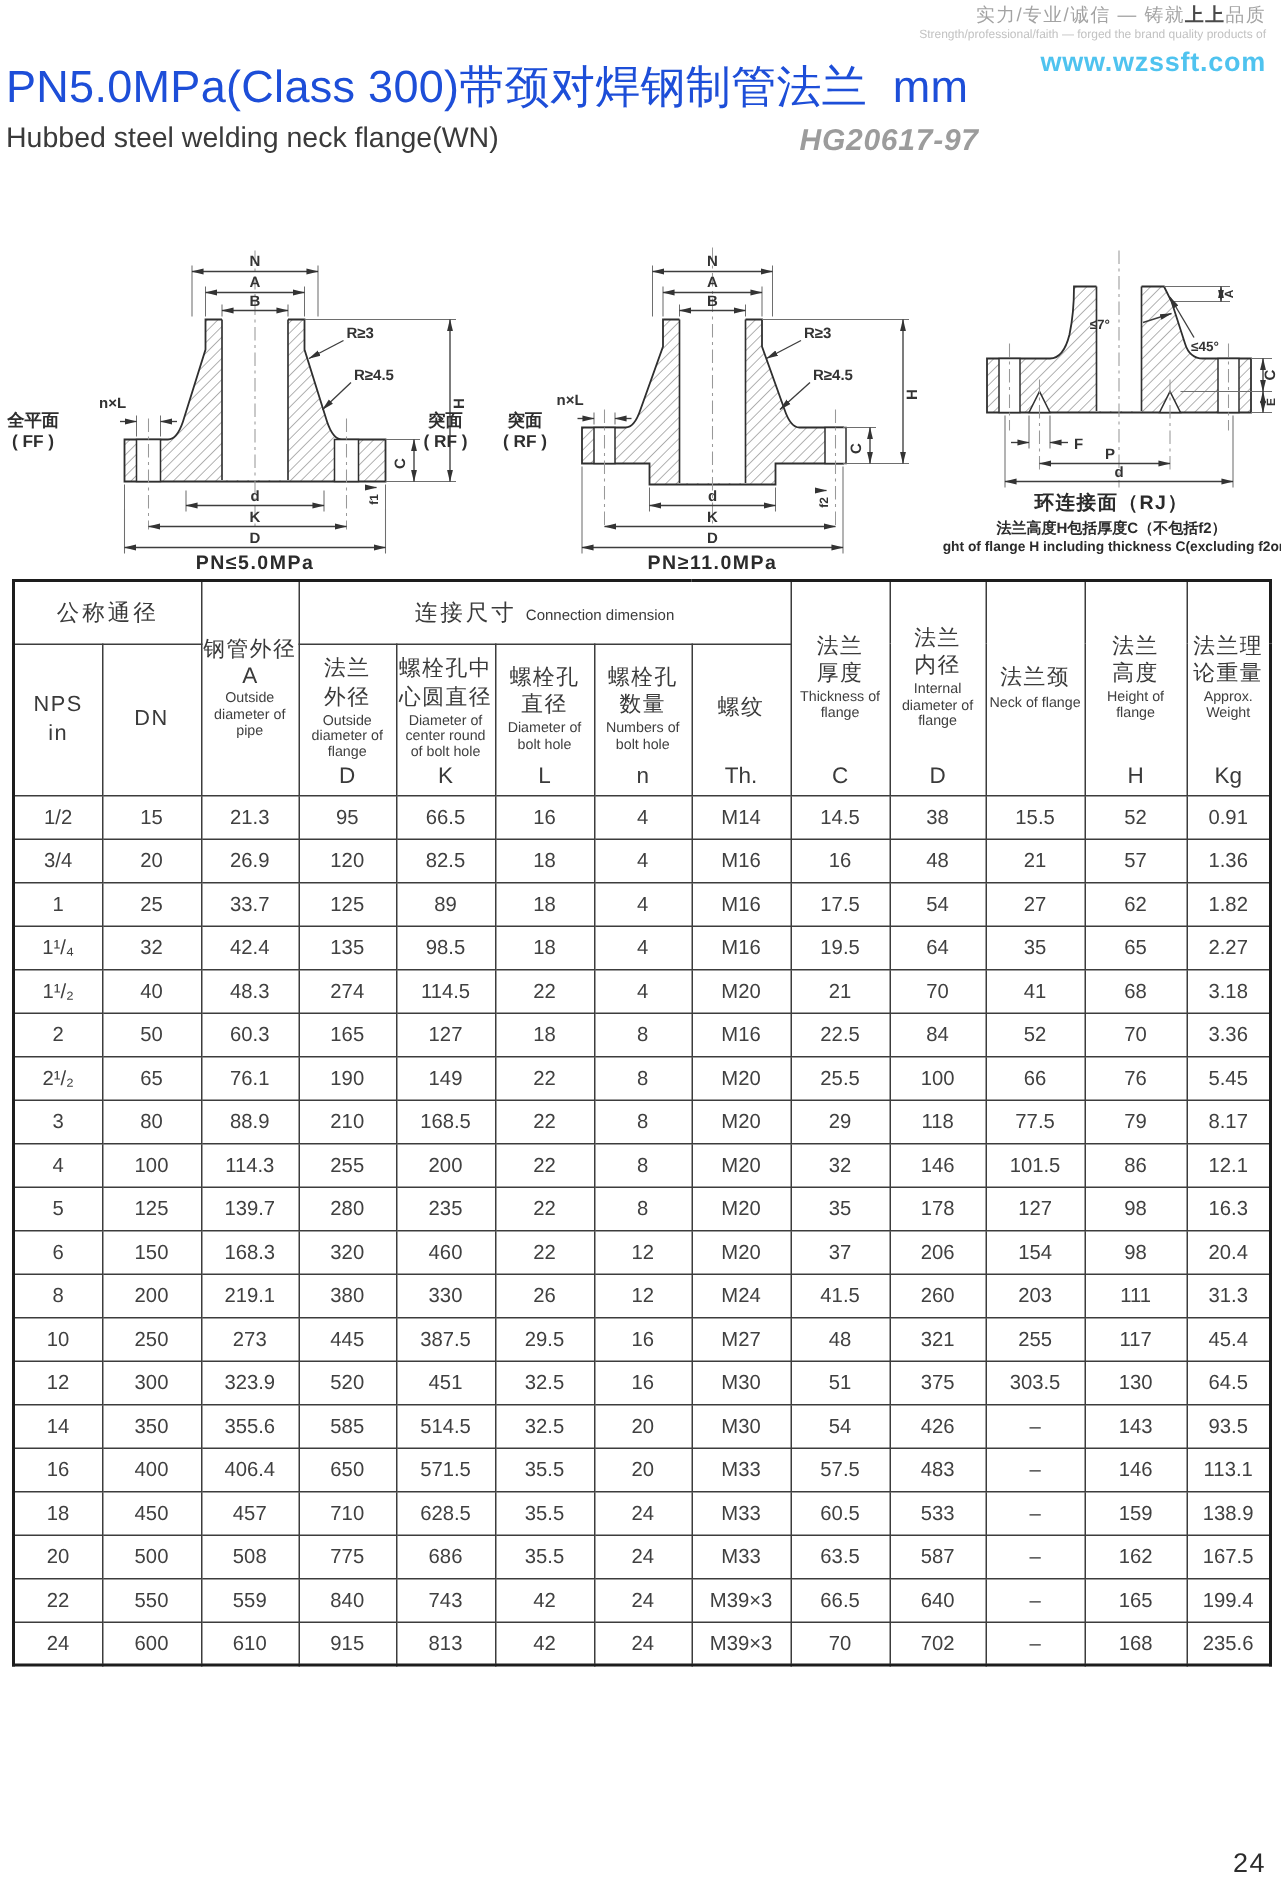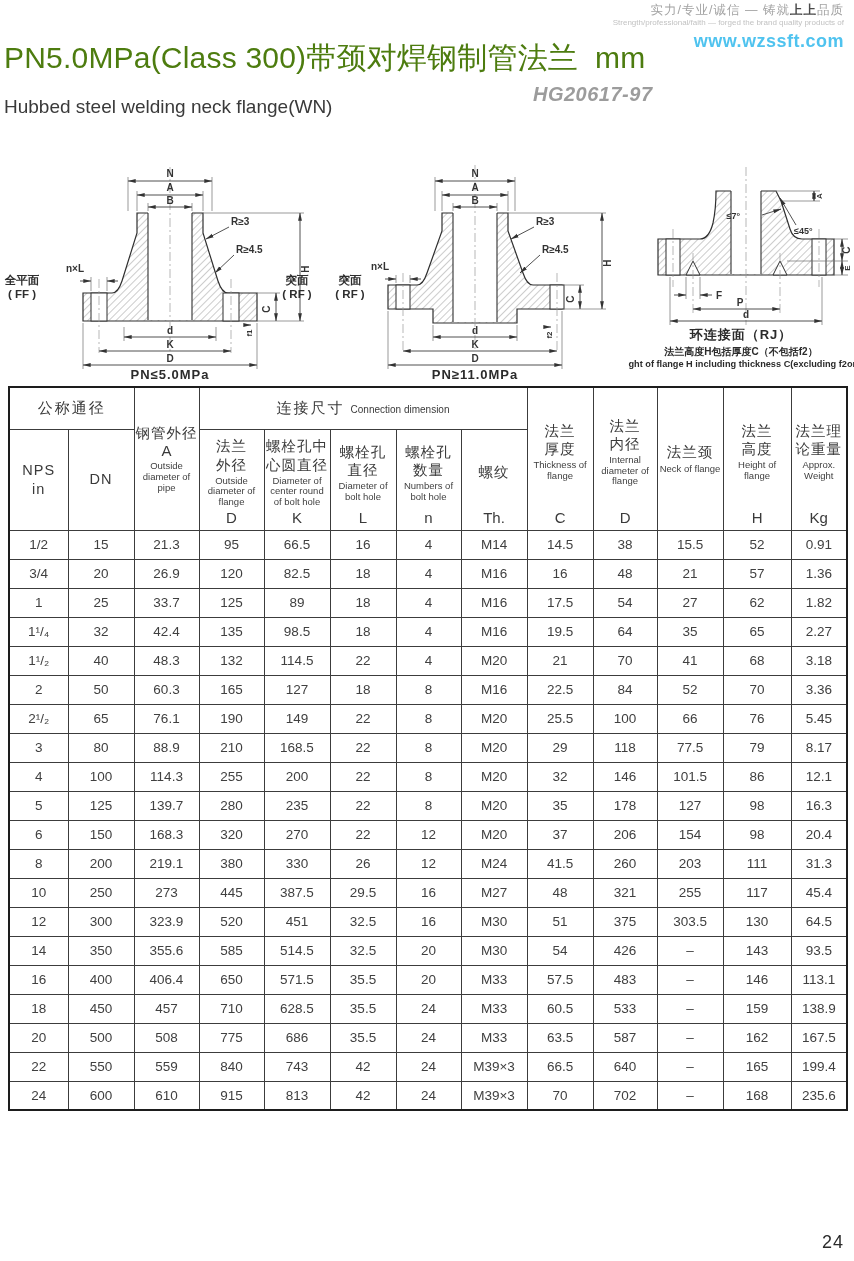--- a/index.html
+++ b/index.html
@@ -5,23 +5,23 @@
   html,body{margin:0;padding:0;background:#fff;}
   .page{position:relative;width:854px;height:1261px;background:#fff;overflow:hidden;
         font-family:"Liberation Sans","DejaVu Sans",sans-serif;color:#333;}
   
   .brand{position:absolute;top:3px;right:10px;text-align:right;line-height:1.15;}
   .slogan-cn{font-size:12.5px;color:#a3a3a3;letter-spacing:1px;}
   .slogan-cn b{color:#4a4a4a;}
   .slogan-en{font-size:8px;color:#c2c2c2;margin-top:1px;}
   .website{font-size:18px;color:#4fc3ef;font-weight:bold;margin-top:3px;letter-spacing:.5px;}
   
-  .title{position:absolute;left:4px;top:38px;font-size:30px;font-weight:400;color:#4d7c0f;
+  .title{position:absolute;left:4px;top:38px;font-size:30px;font-weight:400;color:#1d4ed8;
          white-space:pre;letter-spacing:.2px;margin:0;}
-  .sub-en{position:absolute;left:4px;top:96px;font-size:19px;color:#3a3a3a;}
+  .sub-en{position:absolute;left:4px;top:82px;font-size:19px;color:#3a3a3a;}
   .standard{position:absolute;left:533px;top:83px;font-size:20px;color:#9c9c9c;
             font-style:italic;font-weight:bold;letter-spacing:.5px;}
   
   .dwg{position:absolute;}
   .dwg text{fill:#333;font-size:10px;font-weight:600;
             font-family:"Liberation Sans","DejaVu Sans",sans-serif;}
   .dwg .face{font-size:11.5px;font-weight:bold;fill:#2e2e2e;}
   .dwg .cap{font-size:13px;font-weight:bold;fill:#2b2b2b;letter-spacing:1px;}
   .dwg .note{font-weight:bold;fill:#2b2b2b;}
   .dwg .tiny{font-size:8px;}
@@ -425,21 +425,21 @@
           <td>19.5</td>
           <td>64</td>
           <td>35</td>
           <td>65</td>
           <td>2.27</td>
         </tr>
         <tr>
           <td>1¹/₂</td>
           <td>40</td>
           <td>48.3</td>
-          <td>132</td>
+          <td>274</td>
           <td>114.5</td>
           <td>22</td>
           <td>4</td>
           <td>M20</td>
           <td>21</td>
           <td>70</td>
           <td>41</td>
           <td>68</td>
           <td>3.18</td>
         </tr>
@@ -516,21 +516,21 @@
           <td>178</td>
           <td>127</td>
           <td>98</td>
           <td>16.3</td>
         </tr>
         <tr>
           <td>6</td>
           <td>150</td>
           <td>168.3</td>
           <td>320</td>
-          <td>270</td>
+          <td>460</td>
           <td>22</td>
           <td>12</td>
           <td>M20</td>
           <td>37</td>
           <td>206</td>
           <td>154</td>
           <td>98</td>
           <td>20.4</td>
         </tr>
         <tr>

